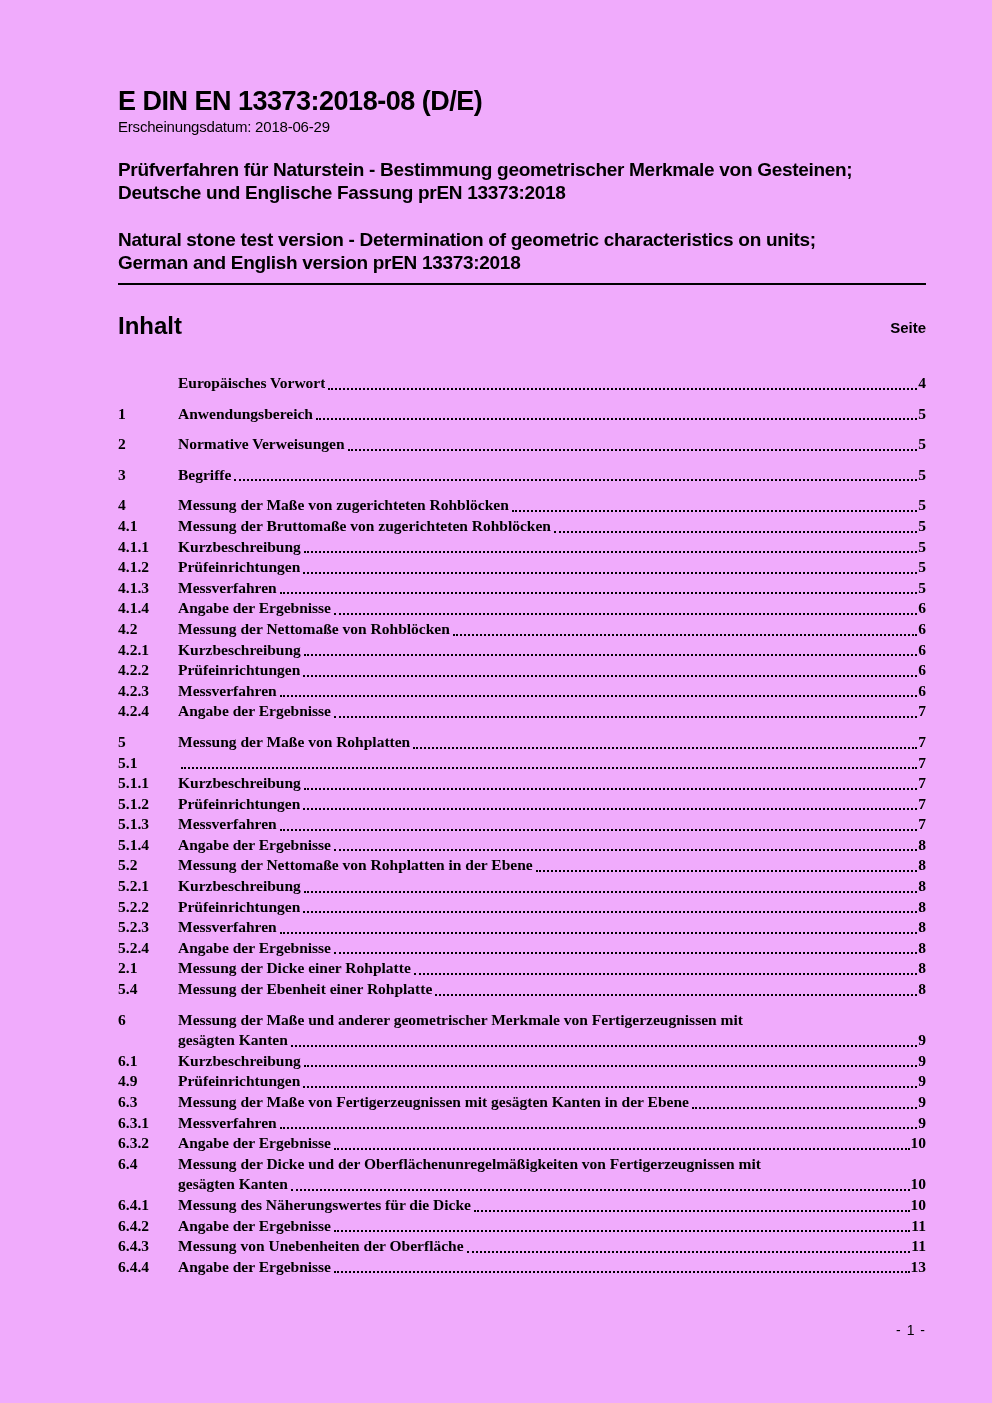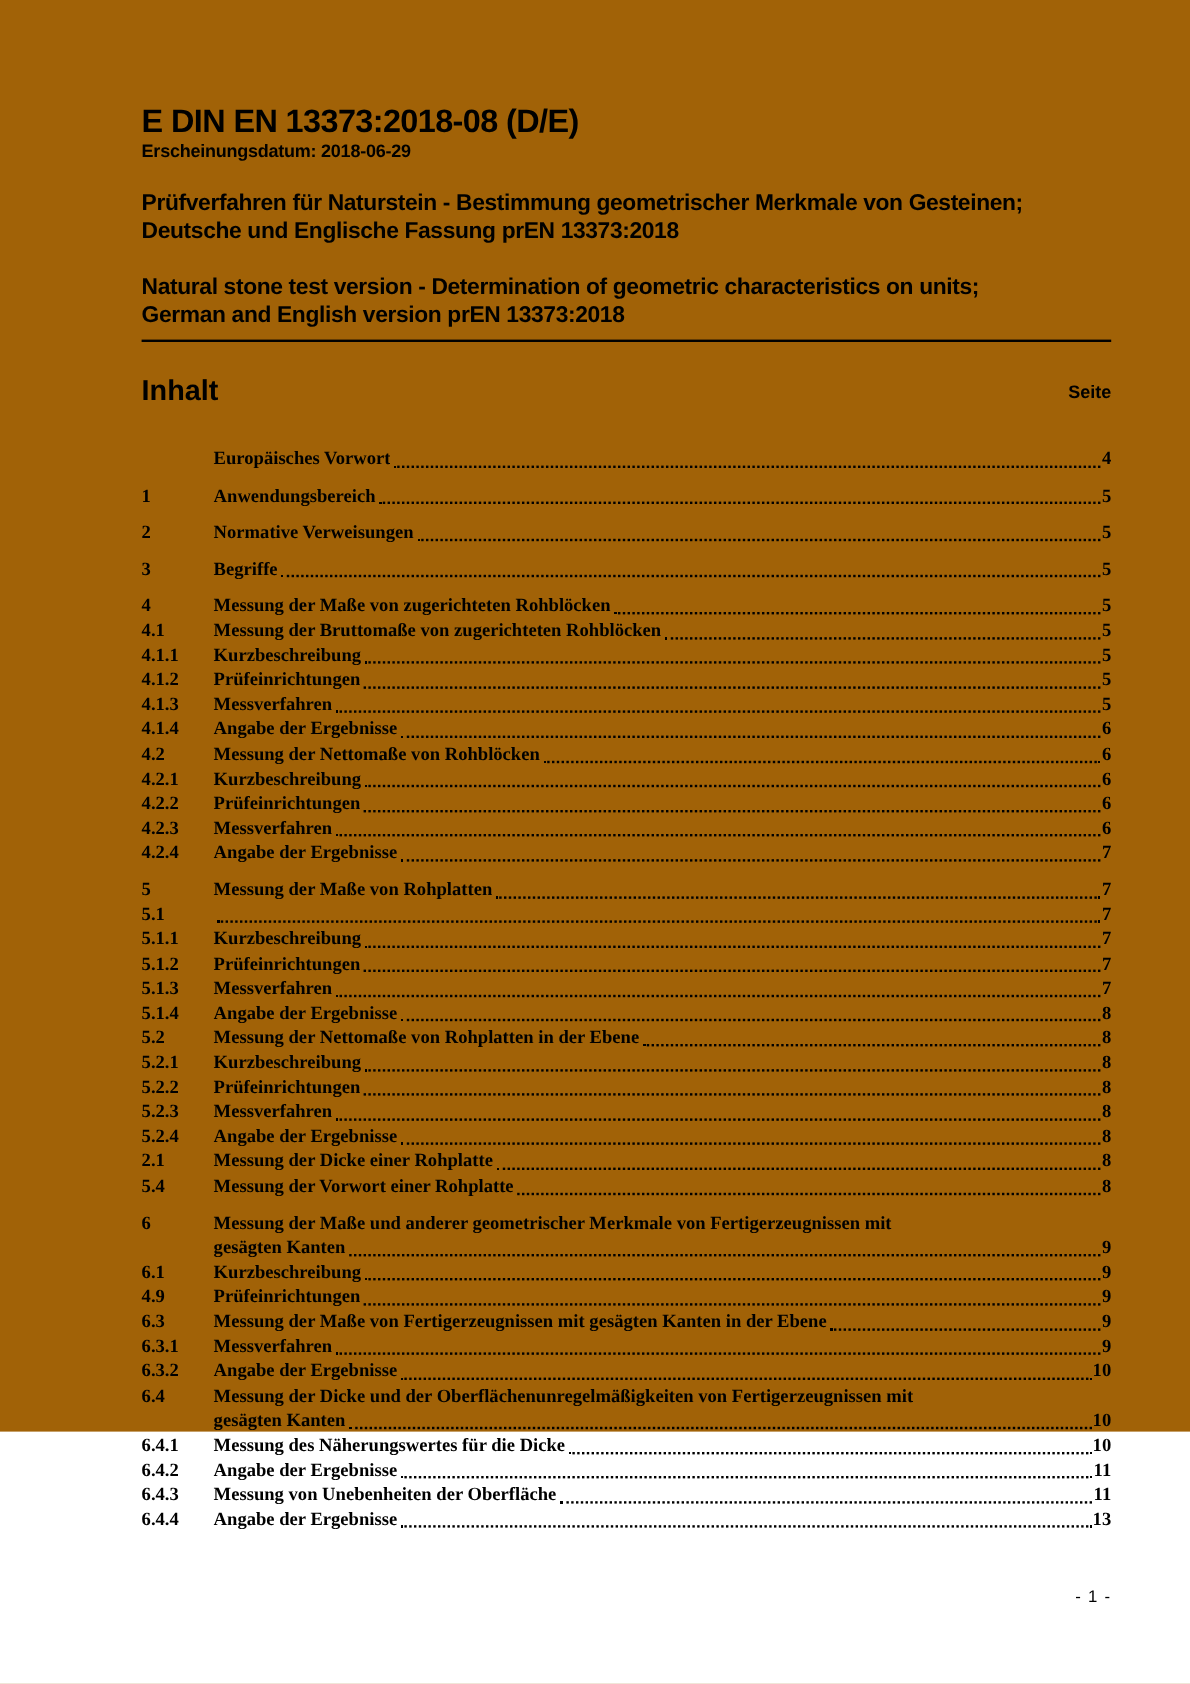--- a/index.html
+++ b/index.html
@@ -8,38 +8,37 @@
     width: 992px;
     height: 1403px;
     position: relative;
     font-family: "Liberation Sans", sans-serif;
     color: #000000;
     overflow: hidden;
   }
   .page {
     position: absolute;
     top: 0; left: 0;
-    width: 992px; height: 1193px;
+    width: 992px; height: 1403px;
     padding: 86px 66px 0 118px;
-    background: #a16207;
+    background: #f0abfc;
   }
   
   .doc-title {
     font-size: 27px;
     font-weight: bold;
     letter-spacing: -0.5px;
     line-height: 30px;
   }
   .pub-date {
     font-size: 15px;
     line-height: 18px;
     margin-top: 2px;
     margin-bottom: 22px;
     letter-spacing: -0.2px;
-    font-weight: bold;
   }
   .lang-title {
     font-size: 19px;
     font-weight: bold;
     line-height: 23px;
     letter-spacing: -0.3px;
     white-space: pre-line;
   }
   .lang-title.german { margin-bottom: 24px; }
   .lang-title.english { margin-bottom: 9px; }
@@ -399,21 +398,21 @@
             <span class="toc-title">Messung der Dicke einer Rohplatte</span>
             <span class="toc-dots"></span>
             <span class="toc-page">8</span>
           </div>
         </div>
       </div>
       <div class="toc-entry">
         <span class="toc-num">5.4</span>
         <div class="toc-body">
           <div class="toc-line">
-            <span class="toc-title">Messung der Vorwort einer Rohplatte</span>
+            <span class="toc-title">Messung der Ebenheit einer Rohplatte</span>
             <span class="toc-dots"></span>
             <span class="toc-page">8</span>
           </div>
         </div>
       </div>
       <div class="toc-entry toc-top">
         <span class="toc-num">6</span>
         <div class="toc-body">
           <div class="toc-line">
             <span class="toc-title">Messung der Maße und anderer geometrischer Merkmale von Fertigerzeugnissen mit</span>

